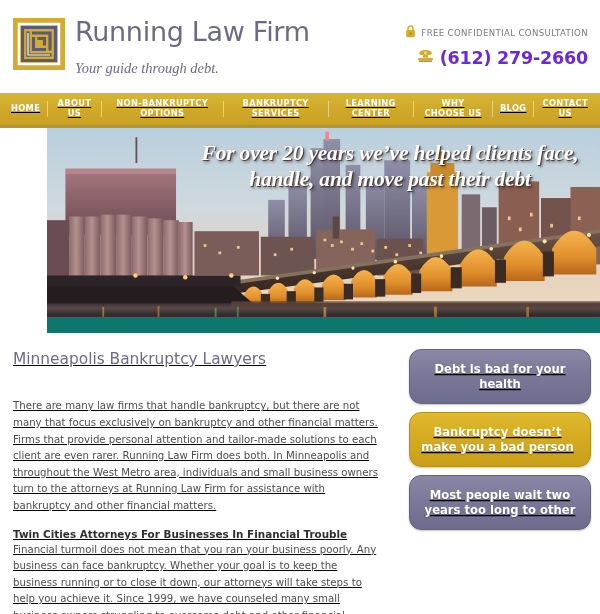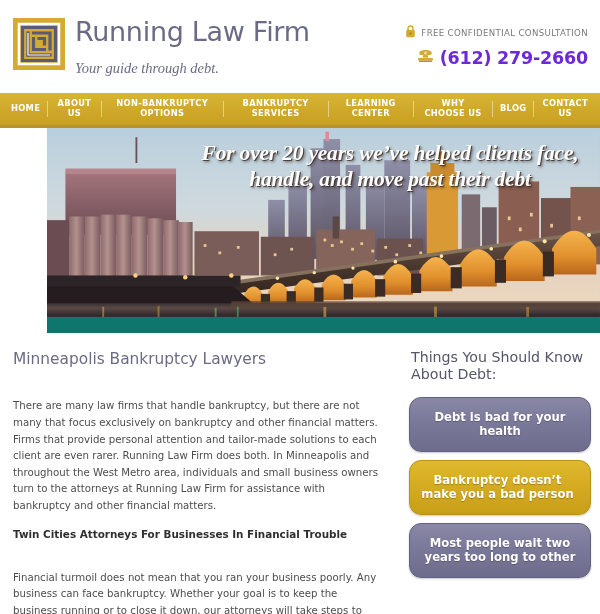--- a/index.html
+++ b/index.html
@@ -12,20 +12,21 @@
     overflow: hidden;
     background: #ffffff;
     font-family: "Liberation Sans", sans-serif;
     -webkit-font-smoothing: antialiased;
   }
   .page {
     position: relative;
     width: 600px;
     height: 524px;
     background: #ffffff;
+    text-decoration: underline;
   }
 
   
   .header {
     position: relative;
     height: 93px;
     background: #ffffff;
     box-sizing: border-box;
   }
   .brand {
@@ -189,21 +190,21 @@
     line-height: 1.62;
     color: #4d4d4d;
     margin: 0 0 14px 0;
     text-align: left;
   }
   .sub-title {
     font-family: "DejaVu Sans", sans-serif;
     font-size: 10.4px;
     font-weight: 700;
     color: #2f2f2f;
-    margin: 0 0 28px 0;
+    margin: 0 0 0 0;
     line-height: 1.3;
   }
 
   .side-col {
     width: 200px;
     box-sizing: border-box;
     padding: 16px 9px 0 9px;
   }
   .side-title {
     font-family: "DejaVu Sans", sans-serif;
@@ -498,21 +499,20 @@
   <div class="content">
 
     <div class="main-col">
       <h1 class="main-title">Minneapolis Bankruptcy Lawyers</h1>
       <p class="para">There are many law firms that handle bankruptcy, but there are not many that focus exclusively on bankruptcy and other financial matters. Firms that provide personal attention and tailor-made solutions to each client are even rarer. Running Law Firm does both. In Minneapolis and throughout the West Metro area, individuals and small business owners turn to the attorneys at Running Law Firm for assistance with bankruptcy and other financial matters.</p>
       <h2 class="sub-title">Twin Cities Attorneys For Businesses In Financial Trouble</h2>
       <p class="para">Financial turmoil does not mean that you ran your business poorly. Any business can face bankruptcy. Whether your goal is to keep the business running or to close it down, our attorneys will take steps to help you achieve it. Since 1999, we have counseled many small business owners struggling to overcome debt and other financial problems. As a small firm, we have the resources to handle complex bankruptcy cases for business owners of all types.</p>
     </div>
 
     <div class="side-col">
-      <div class="side-title">Things You Should Know About Debt:</div>
       <div class="fact-btn fact-purple">Debt is bad for your health</div>
       <div class="fact-btn fact-gold">Bankruptcy doesn’t make you a bad person</div>
       <div class="fact-btn fact-purple">Most people wait two years too long to other</div>
     </div>
 
   </div>
 
 </div>
 
 </body></html>

